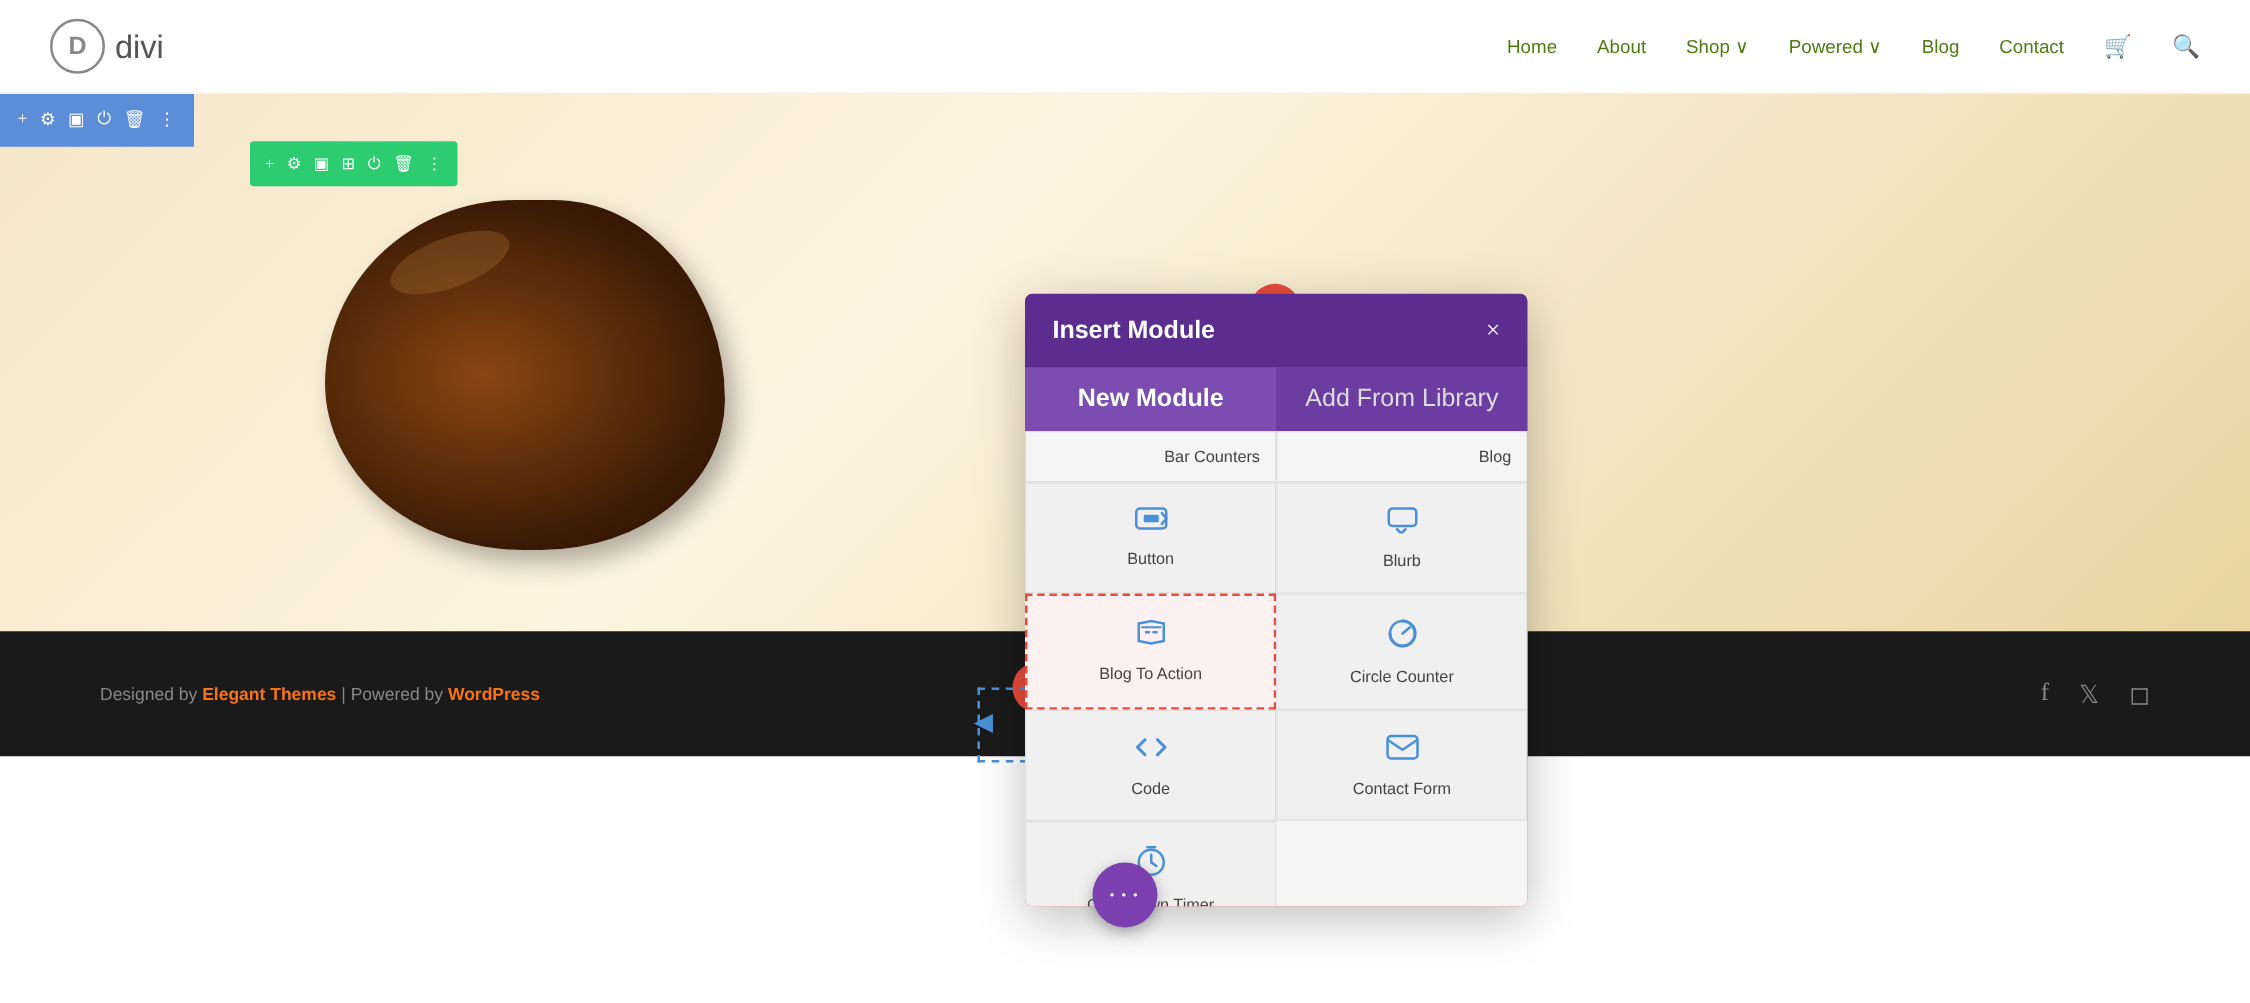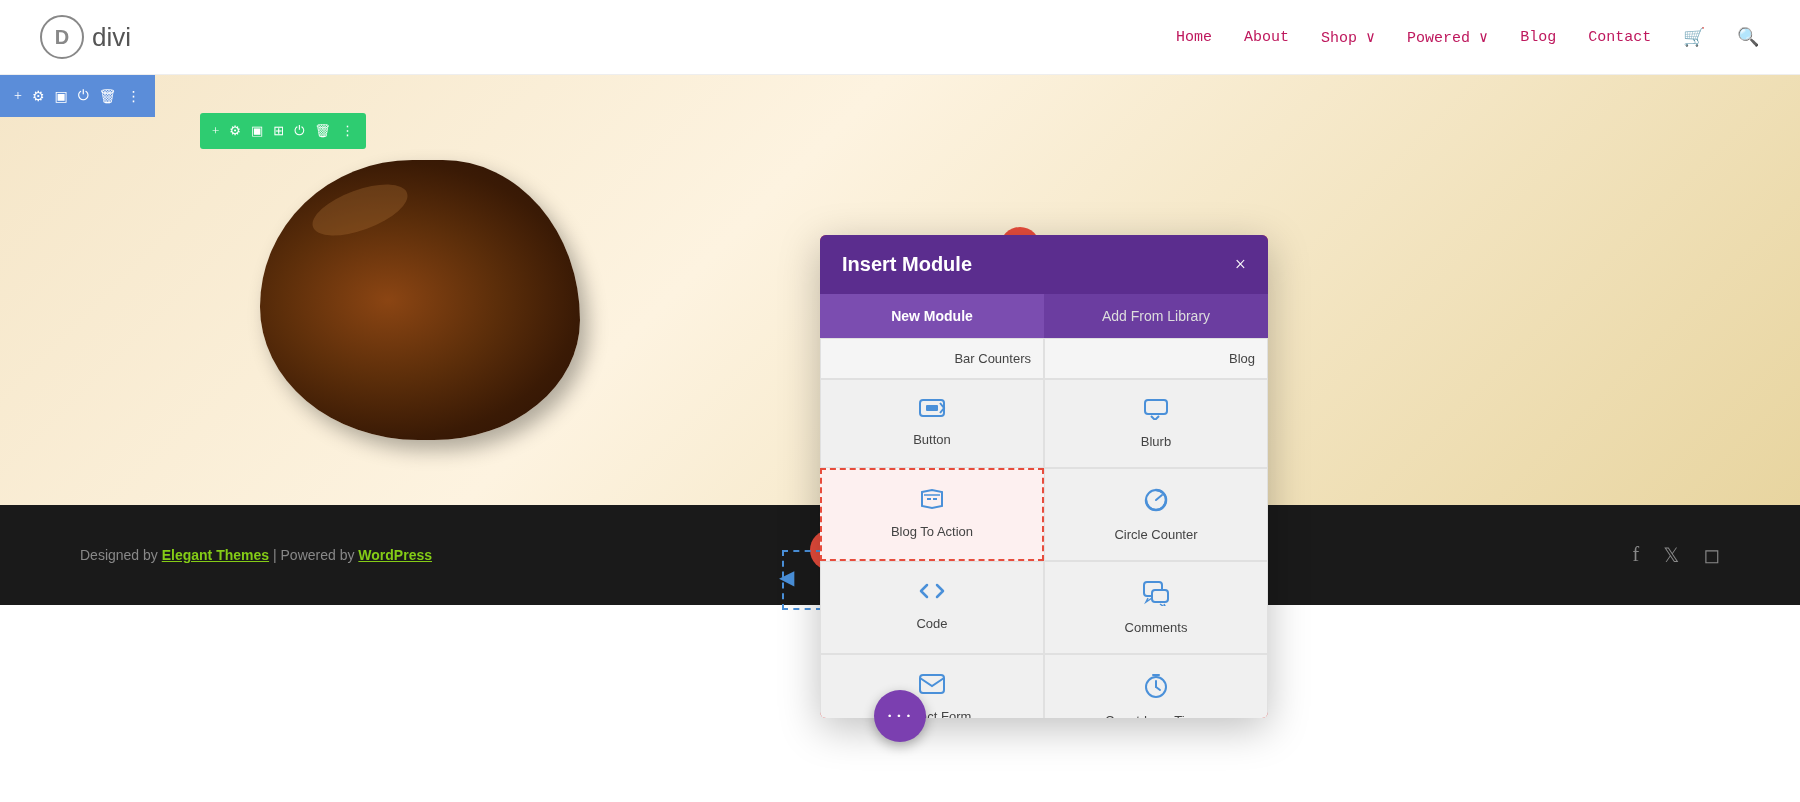--- a/index.html
+++ b/index.html
@@ -22,22 +22,22 @@
       width: 44px; height: 44px;
       border: 2px solid #888;
       border-radius: 50%;
       display: flex; align-items: center; justify-content: center;
       font-size: 20px; color: #888; font-weight: bold;
     }
     .nav-links {
       display: flex; align-items: center; gap: 32px;
     }
     .nav-link {
-      font-size: 15px; color: #be185d; cursor: pointer; text-decoration: none;
-      font-family: Liberation Mono, monospace;
+      font-size: 15px; color: #4d7c0f; cursor: pointer; text-decoration: none;
+      font-family: Liberation Sans, sans-serif;
       display: flex; align-items: center; gap: 4px;
     }
     .nav-icon { font-size: 18px; color: #555; cursor: pointer; }
 
     
     .top-toolbar {
       position: fixed; top: 75px; left: 0; z-index: 99;
       background: #5b8dd9;
       height: 42px;
       display: flex; align-items: center; gap: 10px;
@@ -120,21 +120,21 @@
       top: 152px; left: 1000px;
     }
     .step-badge-2 {
       top: 455px; left: 810px;
     }
 
     
     .insert-module-modal {
       position: absolute;
       top: 160px; left: 820px;
-      width: 448px;
+      width: 402px;
       background: #ef4444;
       border-radius: 6px;
       box-shadow: 0 10px 40px rgba(0,0,0,0.25);
       overflow: hidden;
       z-index: 50;
     }
     .modal-header {
       background: #5b2d8e;
       padding: 18px 22px;
       display: flex; align-items: center; justify-content: space-between;
@@ -147,21 +147,21 @@
     }
     .modal-tabs {
       background: #6b3da0;
       display: flex;
     }
     .modal-tab {
       flex: 1;
       padding: 14px;
       text-align: center;
       font-family: 'Arial', sans-serif;
-      font-size: 14px;
+      font-size: 20px;
       color: #ddd;
       cursor: pointer;
     }
     .modal-tab.active {
       background: #7b4db0;
       color: #fff;
       font-weight: bold;
     }
     .modal-body {
       padding: 0;
@@ -240,21 +240,21 @@
     
     .footer {
       background: #1a1a1a;
       height: 100px;
       display: flex; align-items: center; justify-content: space-between;
       padding: 0 80px;
     }
     .footer-text {
       color: #888; font-size: 14px; font-family: 'Arial', sans-serif;
     }
-    .footer-text strong { color: #84cc16; text-decoration: underline; }
+    .footer-text strong { color: #f97316; }
     .footer-social {
       display: flex; gap: 24px;
     }
     .footer-social-icon {
       color: #888; font-size: 20px; cursor: pointer;
     }
 
     
     .bottom-fab {
       position: fixed;
@@ -419,31 +419,20 @@
         <div class="module-item">
           <span class="module-icon">
             <svg width="28" height="22" viewBox="0 0 28 22" fill="none">
               <path d="M9 5 L3 11 L9 17" stroke="#4a90d9" stroke-width="2.5" stroke-linecap="round" stroke-linejoin="round" fill="none"></path>
               <path d="M19 5 L25 11 L19 17" stroke="#4a90d9" stroke-width="2.5" stroke-linecap="round" stroke-linejoin="round" fill="none"></path>
             </svg>
           </span>
           <span class="module-label">Code</span>
         </div>
 
-        <div class="module-item">
-          <span class="module-icon">
-            <svg width="28" height="26" viewBox="0 0 28 26" fill="none">
-              <rect x="2" y="2" width="18" height="14" rx="3" stroke="#4a90d9" stroke-width="2"></rect>
-              <path d="M6 18 L4 22 L10 18" stroke="#4a90d9" stroke-width="1.5" fill="none"></path>
-              <rect x="10" y="10" width="16" height="12" rx="3" stroke="#4a90d9" stroke-width="2" fill="#f0f0f0"></rect>
-              <path d="M22 24 L24 28 L18 24" stroke="#4a90d9" stroke-width="1.5" fill="none"></path>
-            </svg>
-          </span>
-          <span class="module-label">Comments</span>
-        </div>
 
         <div class="module-item">
           <span class="module-icon">
             <svg width="28" height="22" viewBox="0 0 28 22" fill="none">
               <rect x="2" y="2" width="24" height="18" rx="3" stroke="#4a90d9" stroke-width="2"></rect>
               <path d="M2 5 L14 13 L26 5" stroke="#4a90d9" stroke-width="2"></path>
             </svg>
           </span>
           <span class="module-label">Contact Form</span>
         </div>

